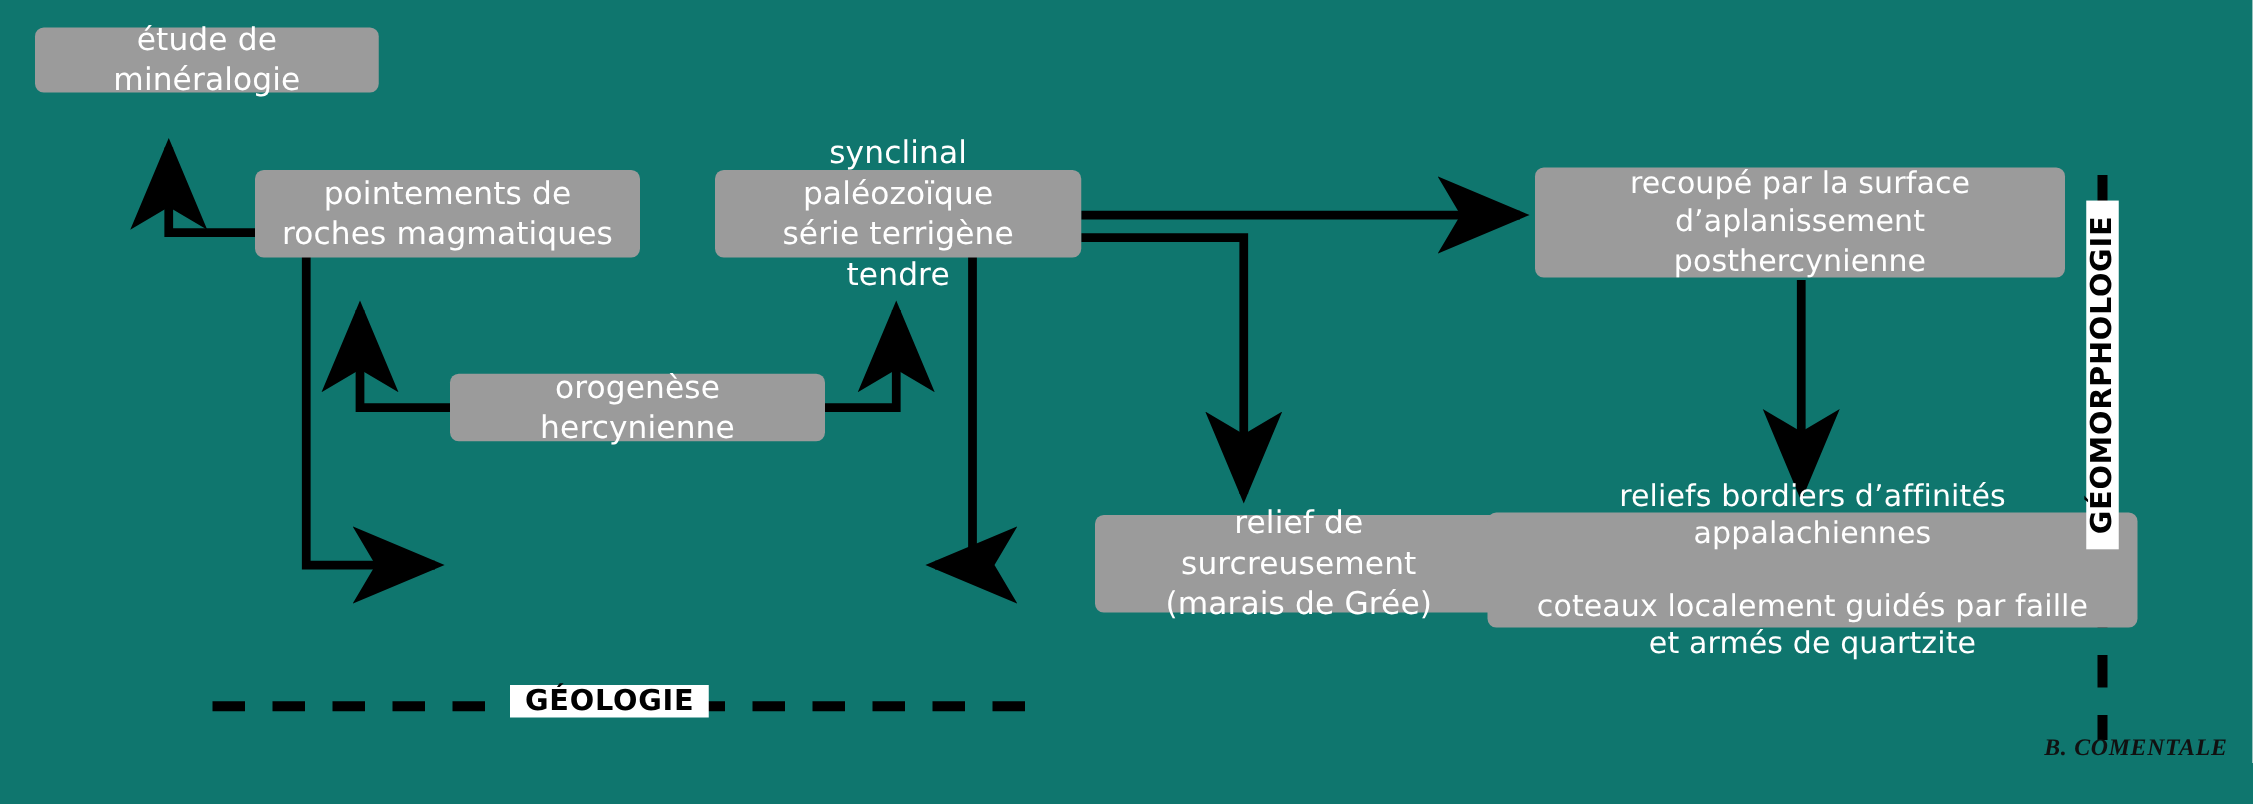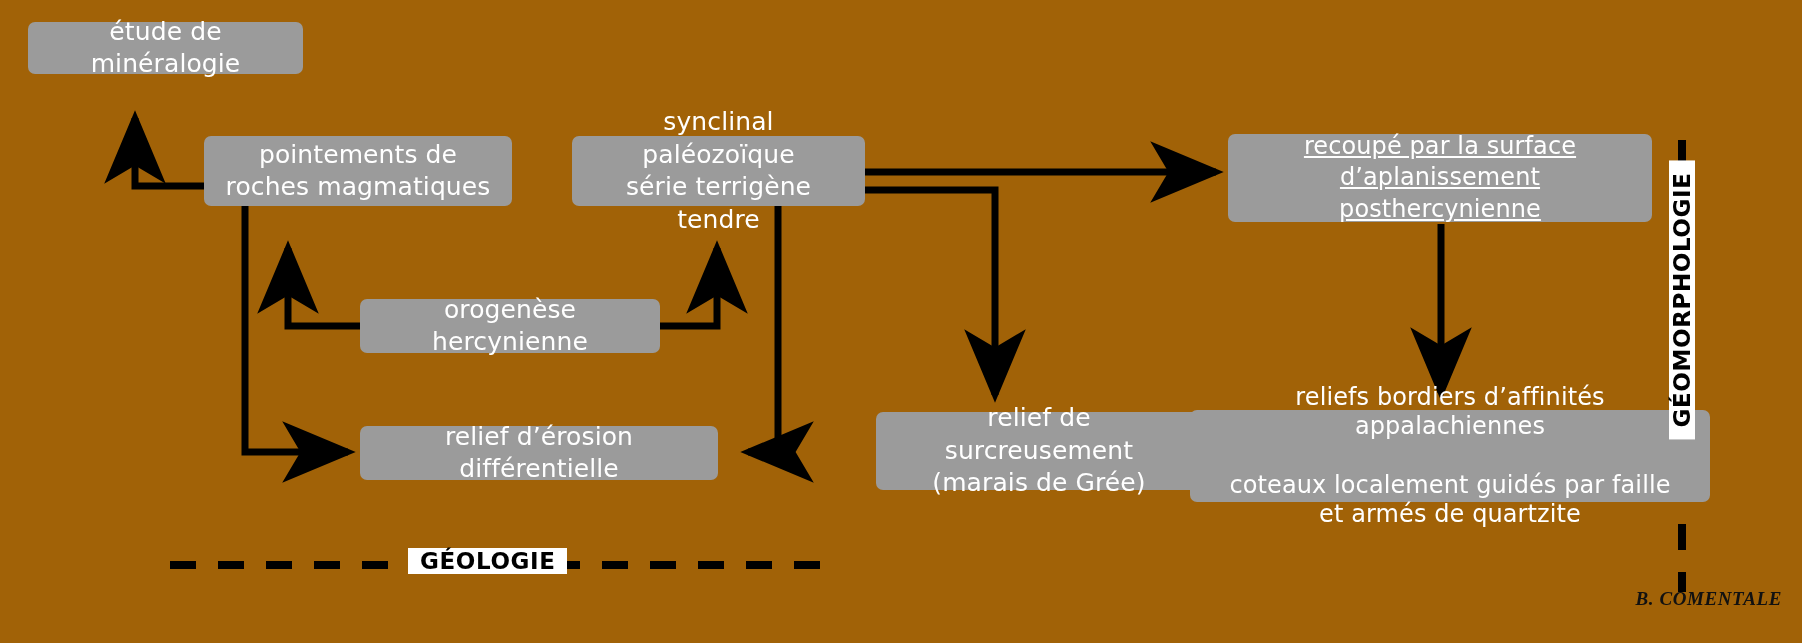--- a/index.html
+++ b/index.html
@@ -7,21 +7,21 @@
     padding: 0;
     background: #ffffff;
   }
   body {
     font-family: "DejaVu Sans", "Liberation Sans", sans-serif;
   }
   #canvas {
     position: relative;
     width: 1802px;
     height: 643px;
-    background: #a16207;
+    background: #0f766e;
     overflow: hidden;
   }
   .node {
     position: absolute;
     background: #9b9b9b;
     color: #ffffff;
     border-radius: 7px;
     display: flex;
     align-items: center;
     justify-content: center;
@@ -130,26 +130,25 @@
   </svg>
 
   <div class="node" id="n-etude" style="left:28px; top:22px; width:275px; height:52px;">étude de minéralogie</div>
 
   <div class="node" id="n-pointements" style="left:204px; top:136px; width:308px; height:70px;">pointements de
 roches magmatiques</div>
 
   <div class="node" id="n-synclinal" style="left:572px; top:136px; width:293px; height:70px;">synclinal paléozoïque
 série terrigène tendre</div>
 
-  <div class="node" id="n-recoupe" style="left:1228px; top:134px; width:424px; height:88px; font-size:24px;text-decoration:underline;">recoupé par la surface
+  <div class="node" id="n-recoupe" style="left:1228px; top:134px; width:424px; height:88px; font-size:24px;">recoupé par la surface
 d’aplanissement posthercynienne</div>
 
   <div class="node" id="n-orogenese" style="left:360px; top:299px; width:300px; height:54px;">orogenèse hercynienne</div>
 
-  <div class="node" id="n-relief-erosion" style="left:360px; top:426px; width:358px; height:54px;">relief d’érosion différentielle</div>
 
   <div class="node" id="n-surcreusement" style="left:876px; top:412px; width:326px; height:78px;">relief de surcreusement
 (marais de Grée)</div>
 
   <div class="node" id="n-bordiers" style="left:1190px; top:410px; width:520px; height:92px; font-size:24px; line-height:1.22;">reliefs bordiers d’affinités appalachiennes
 
 coteaux localement guidés par faille
 et armés de quartzite</div>
 
   <div class="dash-label" id="geologie-label">GÉOLOGIE</div>

